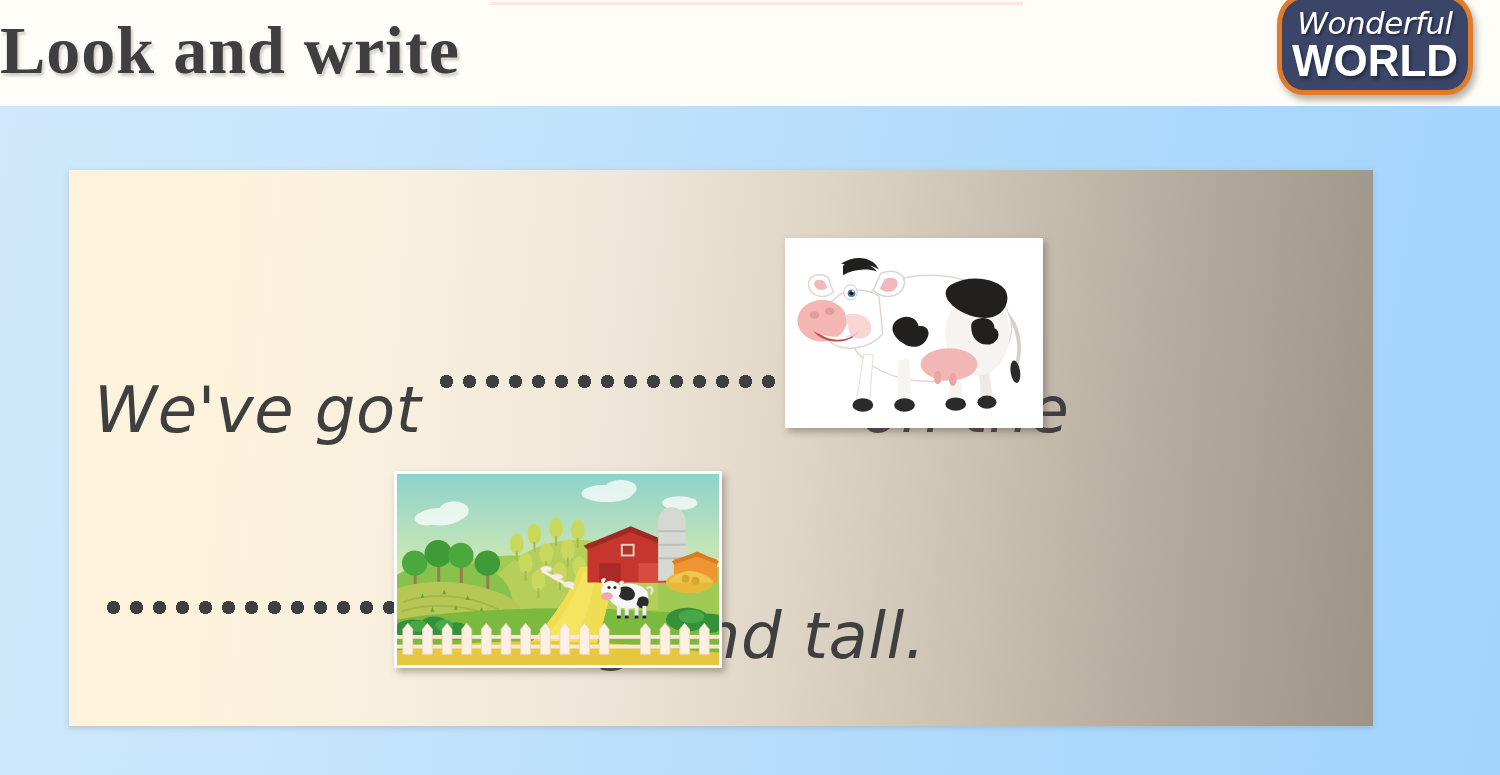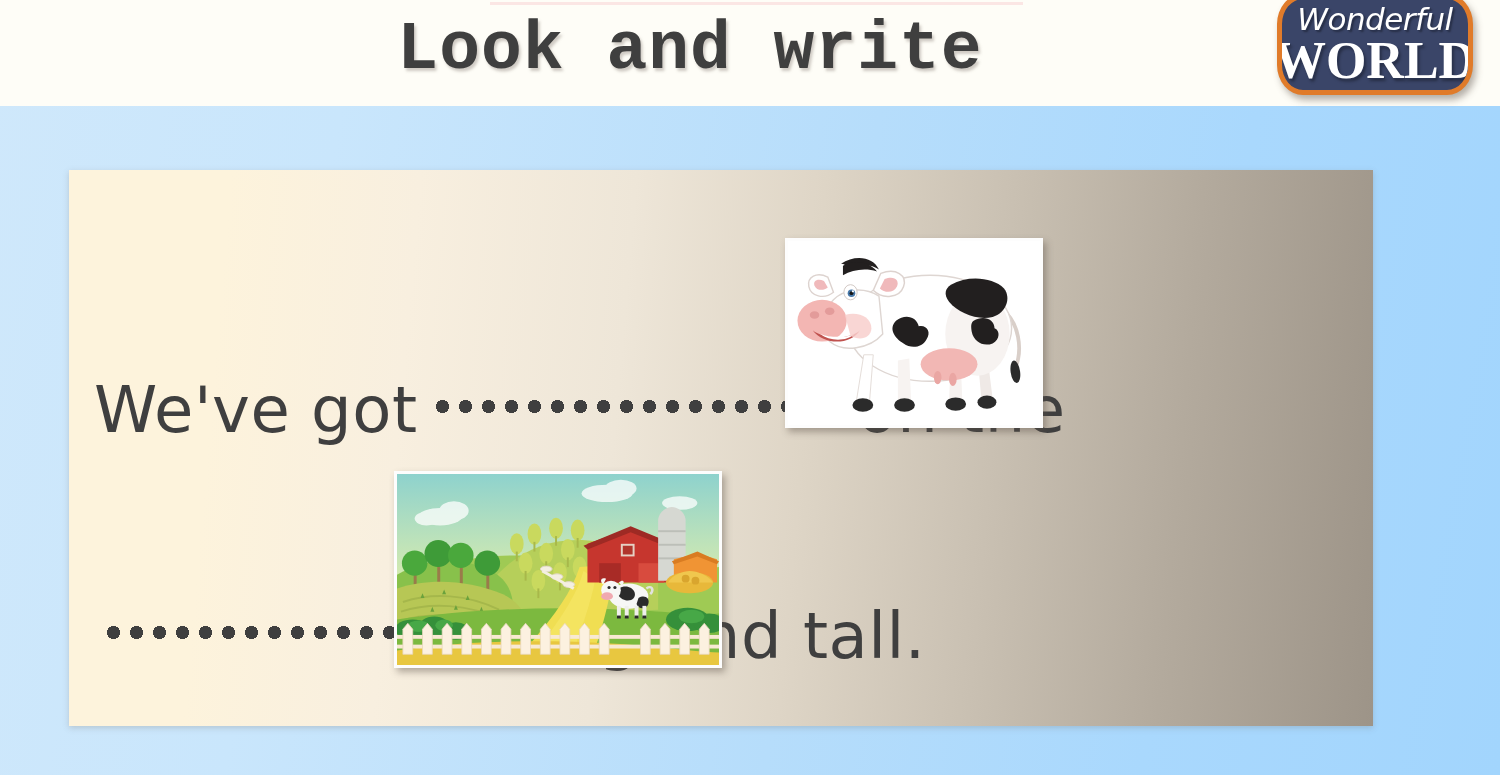--- a/index.html
+++ b/index.html
@@ -31,22 +31,22 @@
     position: absolute;
     left: 490px; top: 2px;
     width: 533px; height: 3px;
     background: #fbe6e4;
   }
 
   #slide-title {
     position: absolute;
     left: 0; top: 16px;
     width: 1380px;
-    text-align: center;
-    font-family: Liberation Mono, monospace;
+    text-align: left;
+    font-family: Liberation Serif, serif;
     font-size: 68px;
     font-weight: bold;
     letter-spacing: 1px;
     color: #3f3f3f;
     line-height: 1;
     text-shadow: 2px 3px 3px rgba(120,110,100,0.35);
   }
 
   
   #logo {
@@ -68,22 +68,22 @@
     font-family: "DejaVu Sans", sans-serif;
     font-size: 31px;
     font-weight: normal;
     font-style: italic;
     color: #ffffff;
     line-height: 0.98;
     letter-spacing: -0.5px;
     text-shadow: 1px 1px 0 #2b3450, 2px 2px 2px rgba(0,0,0,0.35);
   }
   #logo-world {
-    font-family: Liberation Serif, serif;
-    font-size: 52px;
+    font-family: Liberation Sans, sans-serif;
+    font-size: 44px;
     font-weight: bold;
     color: #ffffff;
     line-height: 1;
     letter-spacing: 0px;
     text-shadow: 1px 1px 0 #2b3450, 2px 3px 3px rgba(0,0,0,0.35);
   }
 
   
   #content-panel {
     position: absolute;
@@ -93,22 +93,23 @@
         #fdf3dc 0%,  #fdf3dc 12%, #f8efdf 26%,
         #eee6d8 42%, #ded5c6 56%, #c9c0b2 70%,
         #b3aa9d 84%, #9d9488 100%);
     box-shadow: 0 2px 6px rgba(110,100,90,0.25);
   }
 
   
   .sentence-row {
     position: absolute;
     display: flex;
-    align-items: center;
+    align-items: flex-start;
     white-space: nowrap;
+    font-style: italic;
   }
 
   .sentence-text {
     font-family: "DejaVu Sans", sans-serif;
     font-size: 64px;
     color: #3f3f3f;
     line-height: 1;
     letter-spacing: 0.5px;
   }
 

